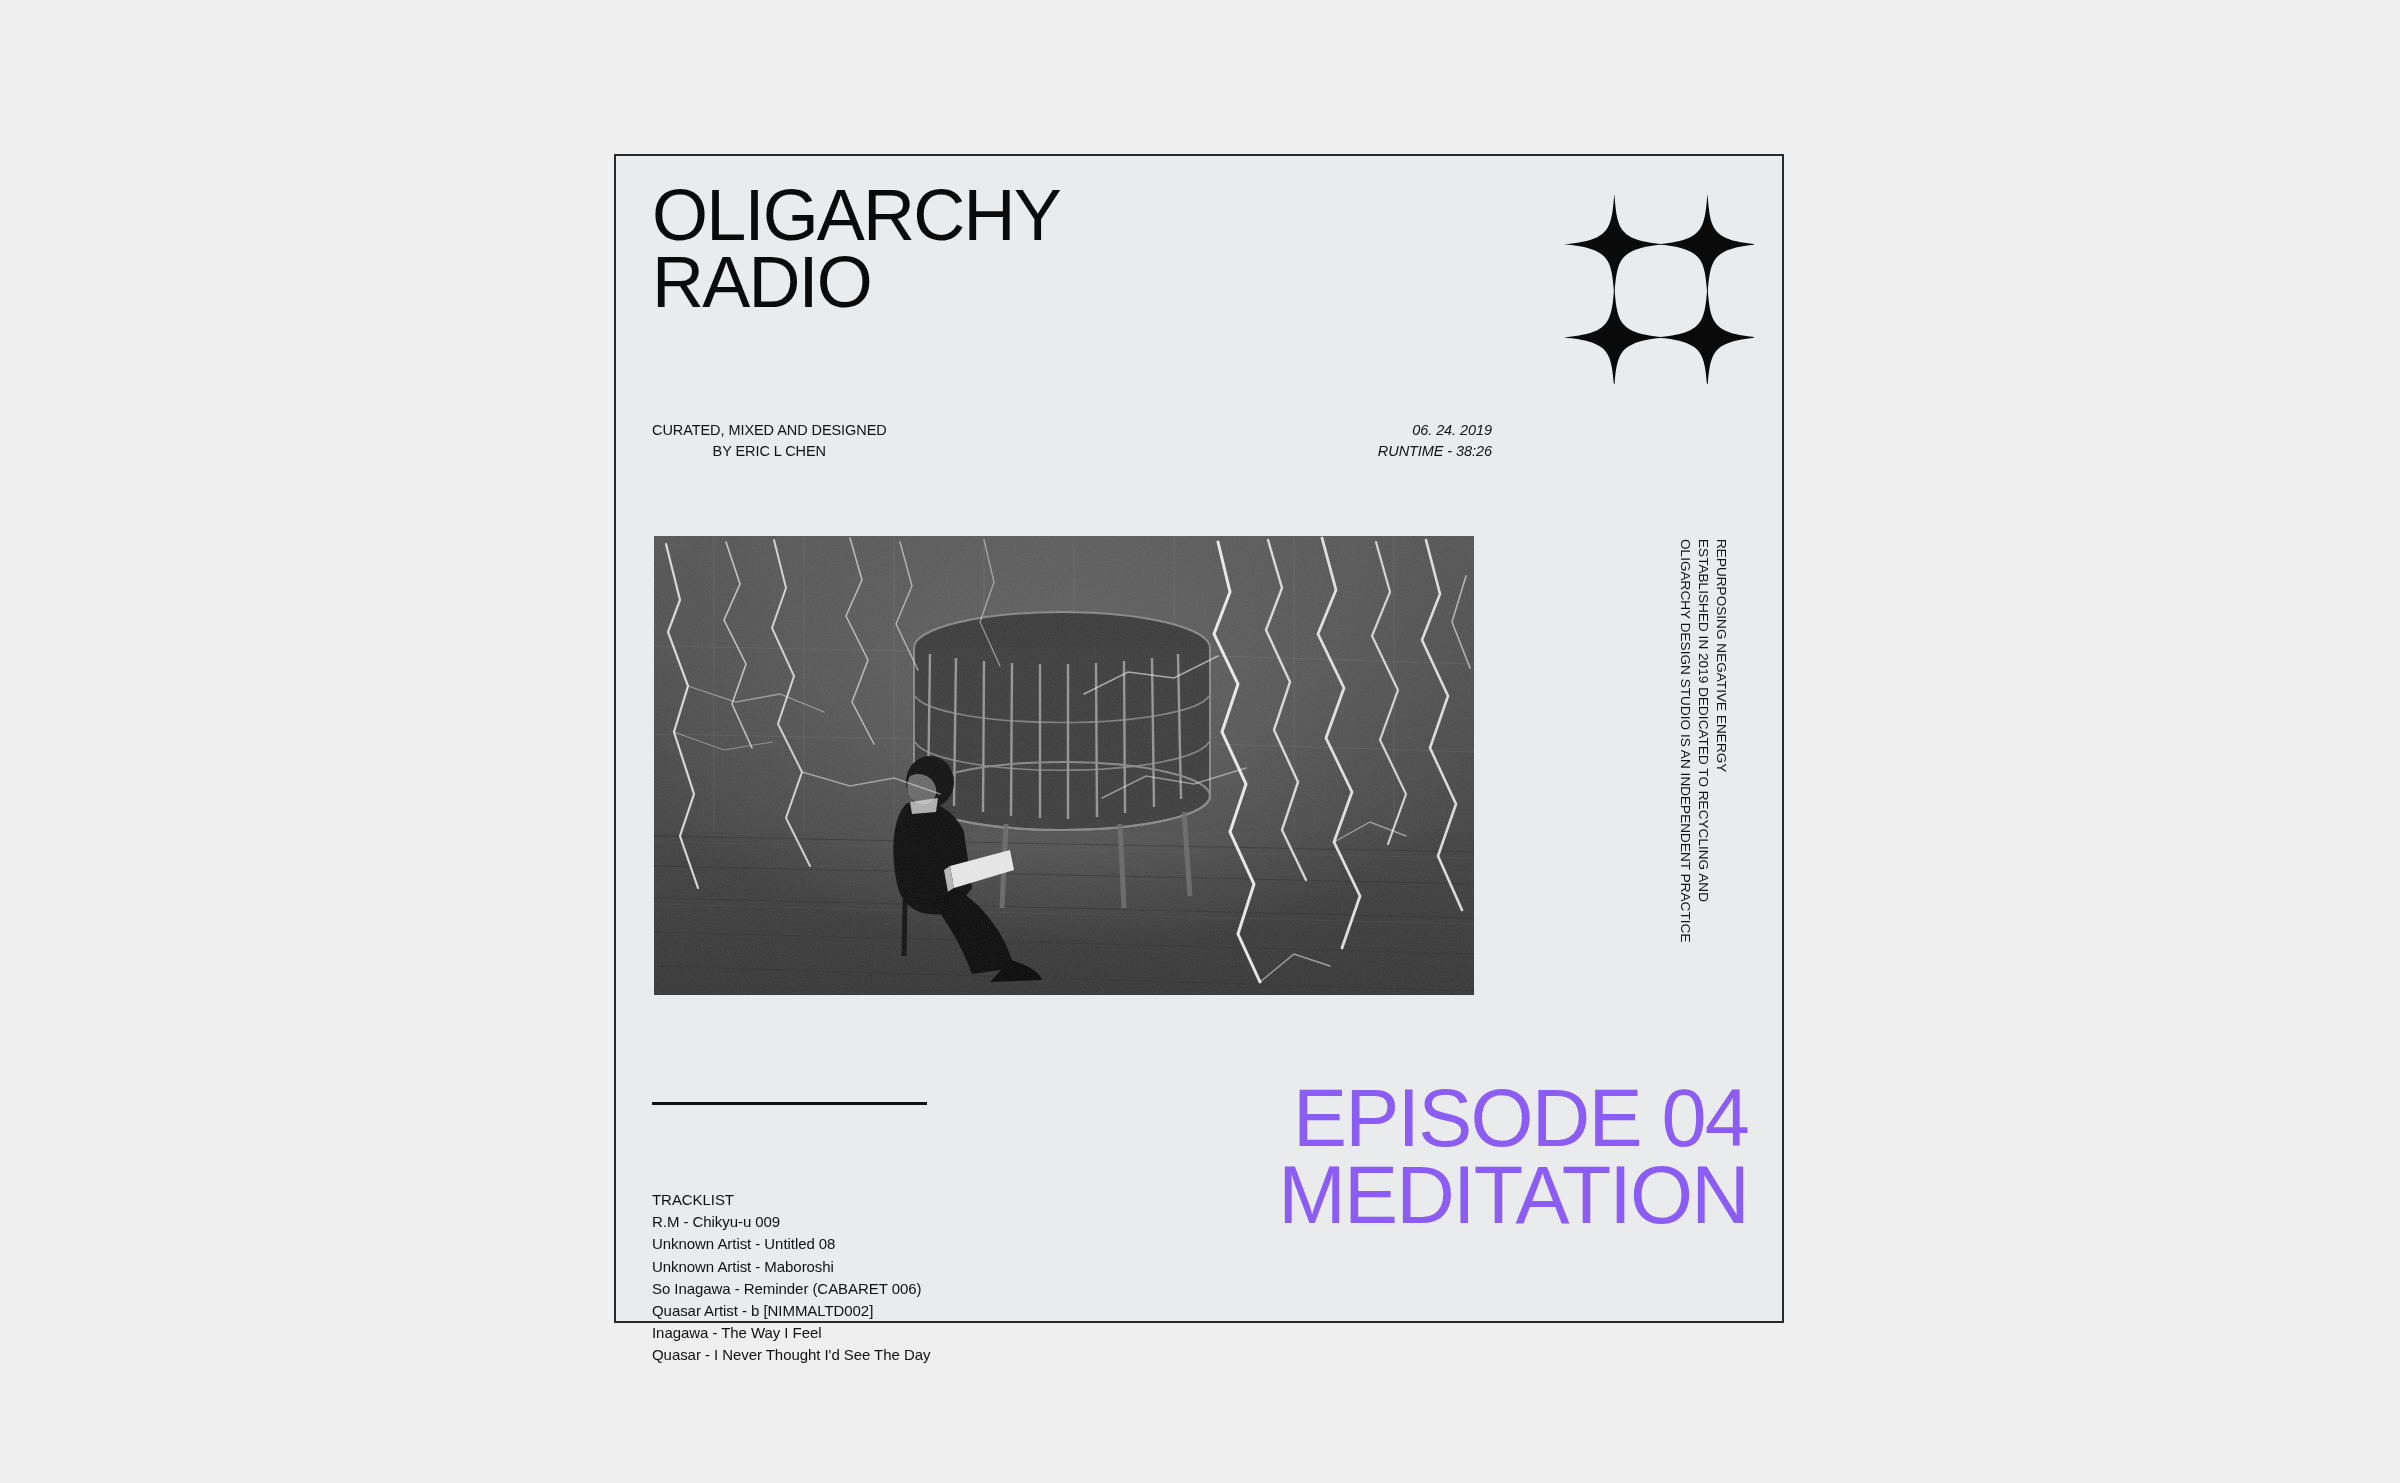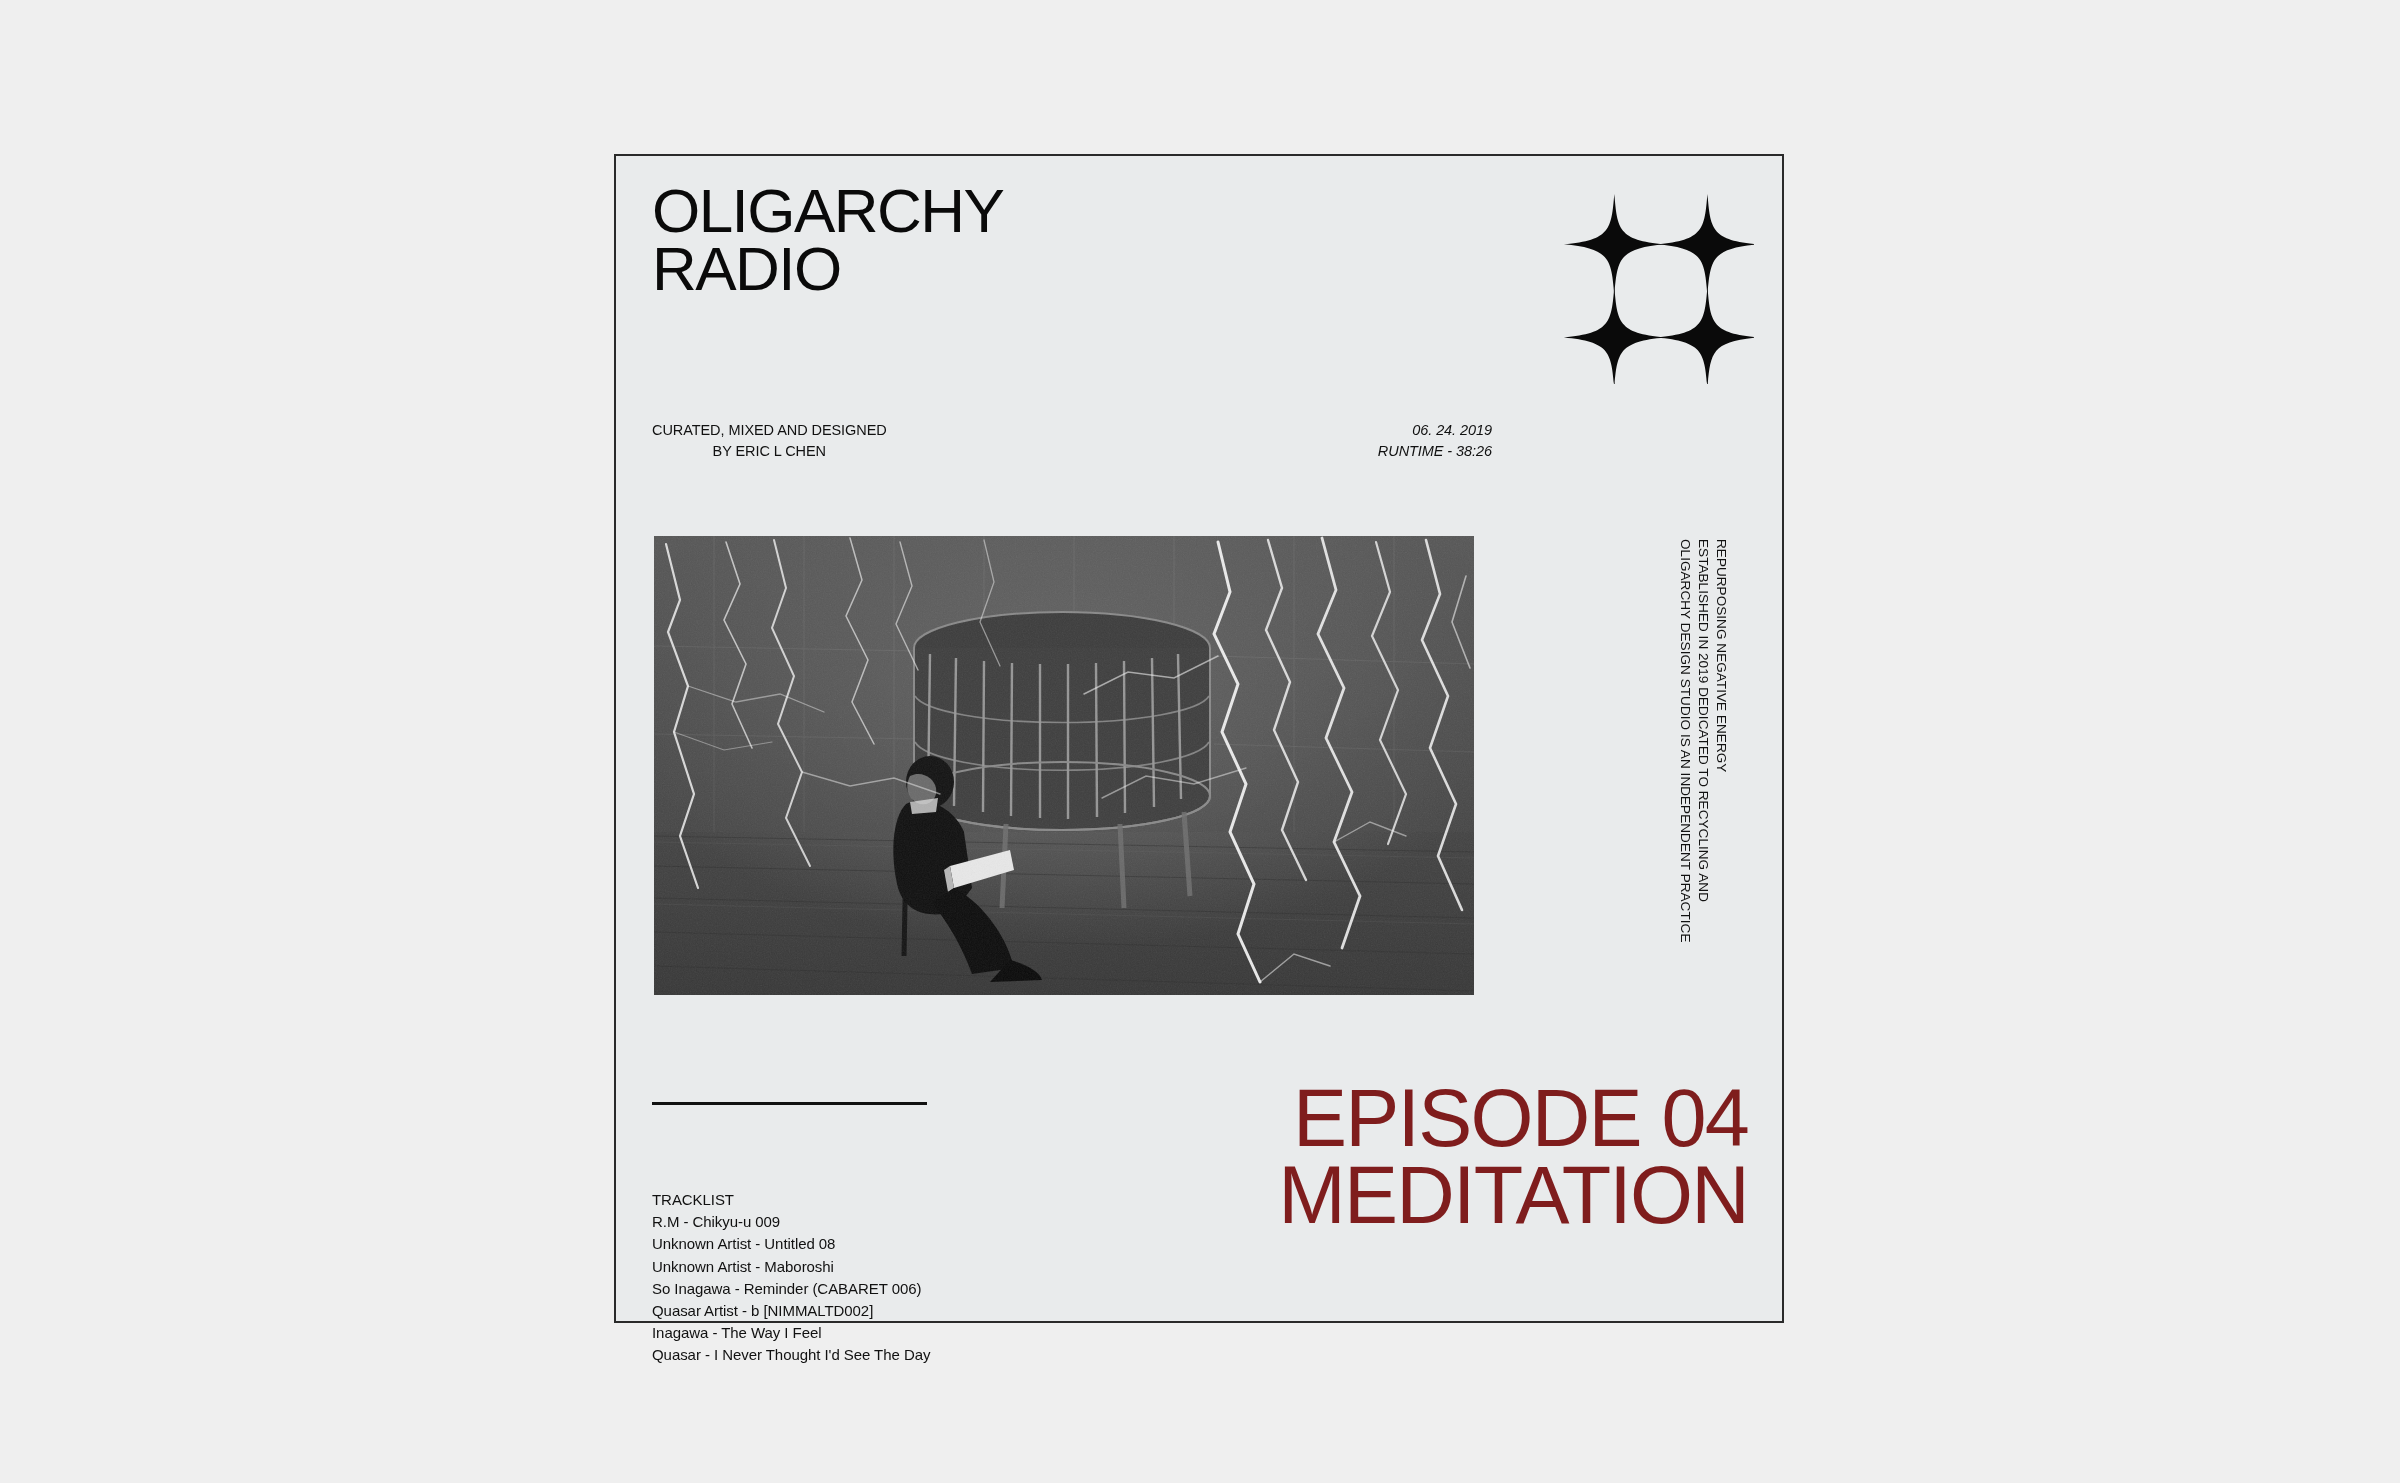--- a/index.html
+++ b/index.html
@@ -27,21 +27,21 @@
     border:2px solid #2a2a2a;
   }
 
   
   .masthead {
     position:absolute;
     left:36px; top:26px;
     line-height:0.93;
     letter-spacing:-0.025em;
     color:#0a0a0a;
-    font-size:62px;
+    font-size:72px;
     font-weight:400;
     white-space:pre-line;
   }
 
   
   .logo {
     position:absolute;
     left:944px; top:34px;
     width:194px; height:194px;
   }
@@ -114,21 +114,21 @@
   .tracklist div { white-space:nowrap; }
 
   
   .episode {
     position:absolute;
     right:34px; top:924px;
     text-align:right;
     font-size:81px;
     line-height:0.95;
     letter-spacing:-0.022em;
-    color:#7f1d1d;
+    color:#8b5cf6;
     white-space:pre-line;
   }
 </style>
 </head>
 <body>
 
 <div id="stage">
 
   <div class="poster">
 

